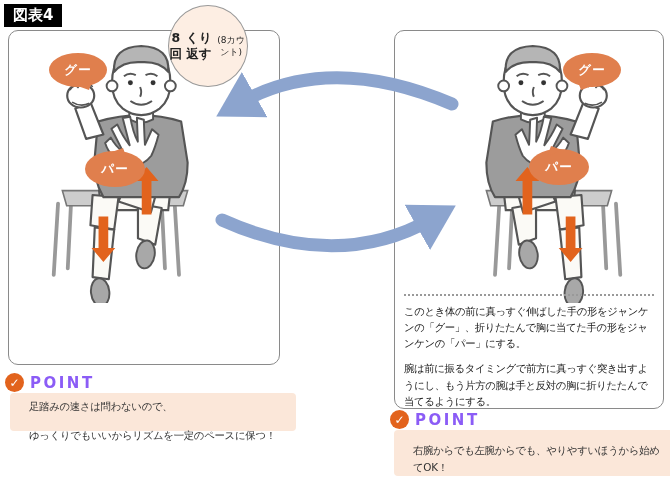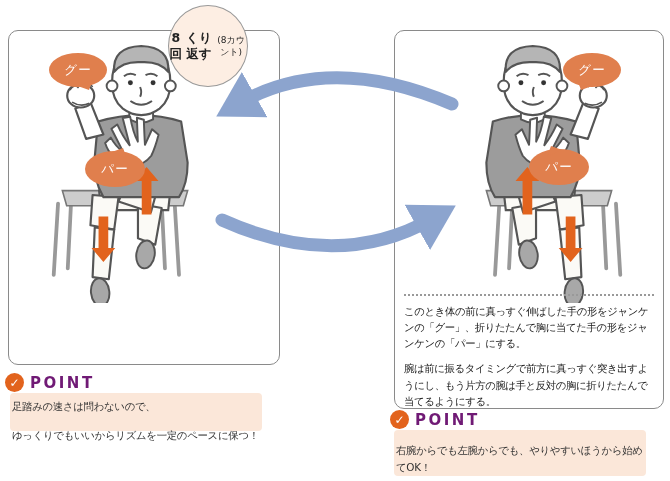--- a/index.html
+++ b/index.html
@@ -17,21 +17,21 @@
   .panel-right{left:394px;width:268px;height:377px;}
 
   
   .figure{position:absolute;top:2px;width:216px;height:270px;}
   .panel-left .figure{left:8px;}
   .panel-right .figure{left:46px;}
 
   
   .bubble{position:absolute;background:#e07f4d;color:#fff;border-radius:50%;
     display:flex;align-items:center;justify-content:center;font-size:12.5px;
-    font-weight:normal;z-index:3;letter-spacing:1px;}
+    font-weight:bold;z-index:3;letter-spacing:1px;}
   .bubble::after{content:"";position:absolute;width:0;height:0;border:8px solid transparent;}
   .tail-br::after{bottom:-11px;right:10px;border-top-color:#e07f4d;transform:rotate(-25deg);}
   .tail-tr::after{top:-11px;right:14px;border-bottom-color:#e07f4d;transform:rotate(25deg);}
   .tail-bl::after{bottom:-11px;left:10px;border-top-color:#e07f4d;transform:rotate(25deg);}
   .tail-tl::after{top:-11px;left:14px;border-bottom-color:#e07f4d;transform:rotate(-25deg);}
   .bub-goo-l{left:40px;top:22px;width:58px;height:34px;}
   .bub-paa-l{left:76px;top:120px;width:60px;height:36px;}
   .bub-goo-r{left:168px;top:22px;width:58px;height:34px;}
   .bub-paa-r{left:134px;top:118px;width:60px;height:36px;}
 
@@ -51,33 +51,34 @@
     padding-top:7px;z-index:2;background:transparent;}
   .desc{font-size:10.4px;line-height:1.55;letter-spacing:-0.4px;margin:0 0 9px 0;color:#222;}
   .desc:last-child{margin-bottom:0;}
 
   
   .point-head{position:absolute;display:flex;align-items:center;gap:6px;z-index:2;}
   .point-head-left{left:5px;top:373px;}
   .point-head-right{left:390px;top:410px;}
   .check-icon{width:19px;height:19px;border-radius:50%;background:#e2631d;color:#fff;
     display:flex;align-items:center;justify-content:center;font-size:12px;font-weight:bold;}
-  .point-title{font-size:15px;font-weight:bold;letter-spacing:2.5px;color:#701a75;}
+  .point-title{font-size:15px;font-weight:bold;letter-spacing:2.5px;color:#8b5cf6;}
   .point-box{position:absolute;background:#fbe7d9;border-radius:4px;z-index:1;
-    font-size:10.4px;line-height:1.6;letter-spacing:-0.3px;color:#333;padding:5px 2px;}
+    font-size:10.4px;line-height:1.6;letter-spacing:-0.3px;color:#333;padding:5px 19px;}
   .point-box-left{left:10px;top:393px;width:248px;height:28px;}
   .point-box-right{left:394px;top:430px;width:248px;height:36px;}
   .point-box .pl2{margin-top:7px;}
   .point-box-left .pl2{margin-top:12px;}
 </style>
 </head>
 <body>
 
 <div id="app">
 
+  <div class="fig-label">図表4</div>
 
   <div class="panel panel-left">
     <svg class="figure" viewBox="0 0 200 250" xmlns="http://www.w3.org/2000/svg">
       <g>
 
         <g stroke="#999" stroke-width="3.5" stroke-linecap="round">
           <line x1="38" y1="158" x2="34" y2="224"></line>
           <line x1="50" y1="158" x2="47" y2="218"></line>
           <line x1="146" y1="158" x2="150" y2="224"></line>
           <line x1="134" y1="158" x2="137" y2="218"></line>

